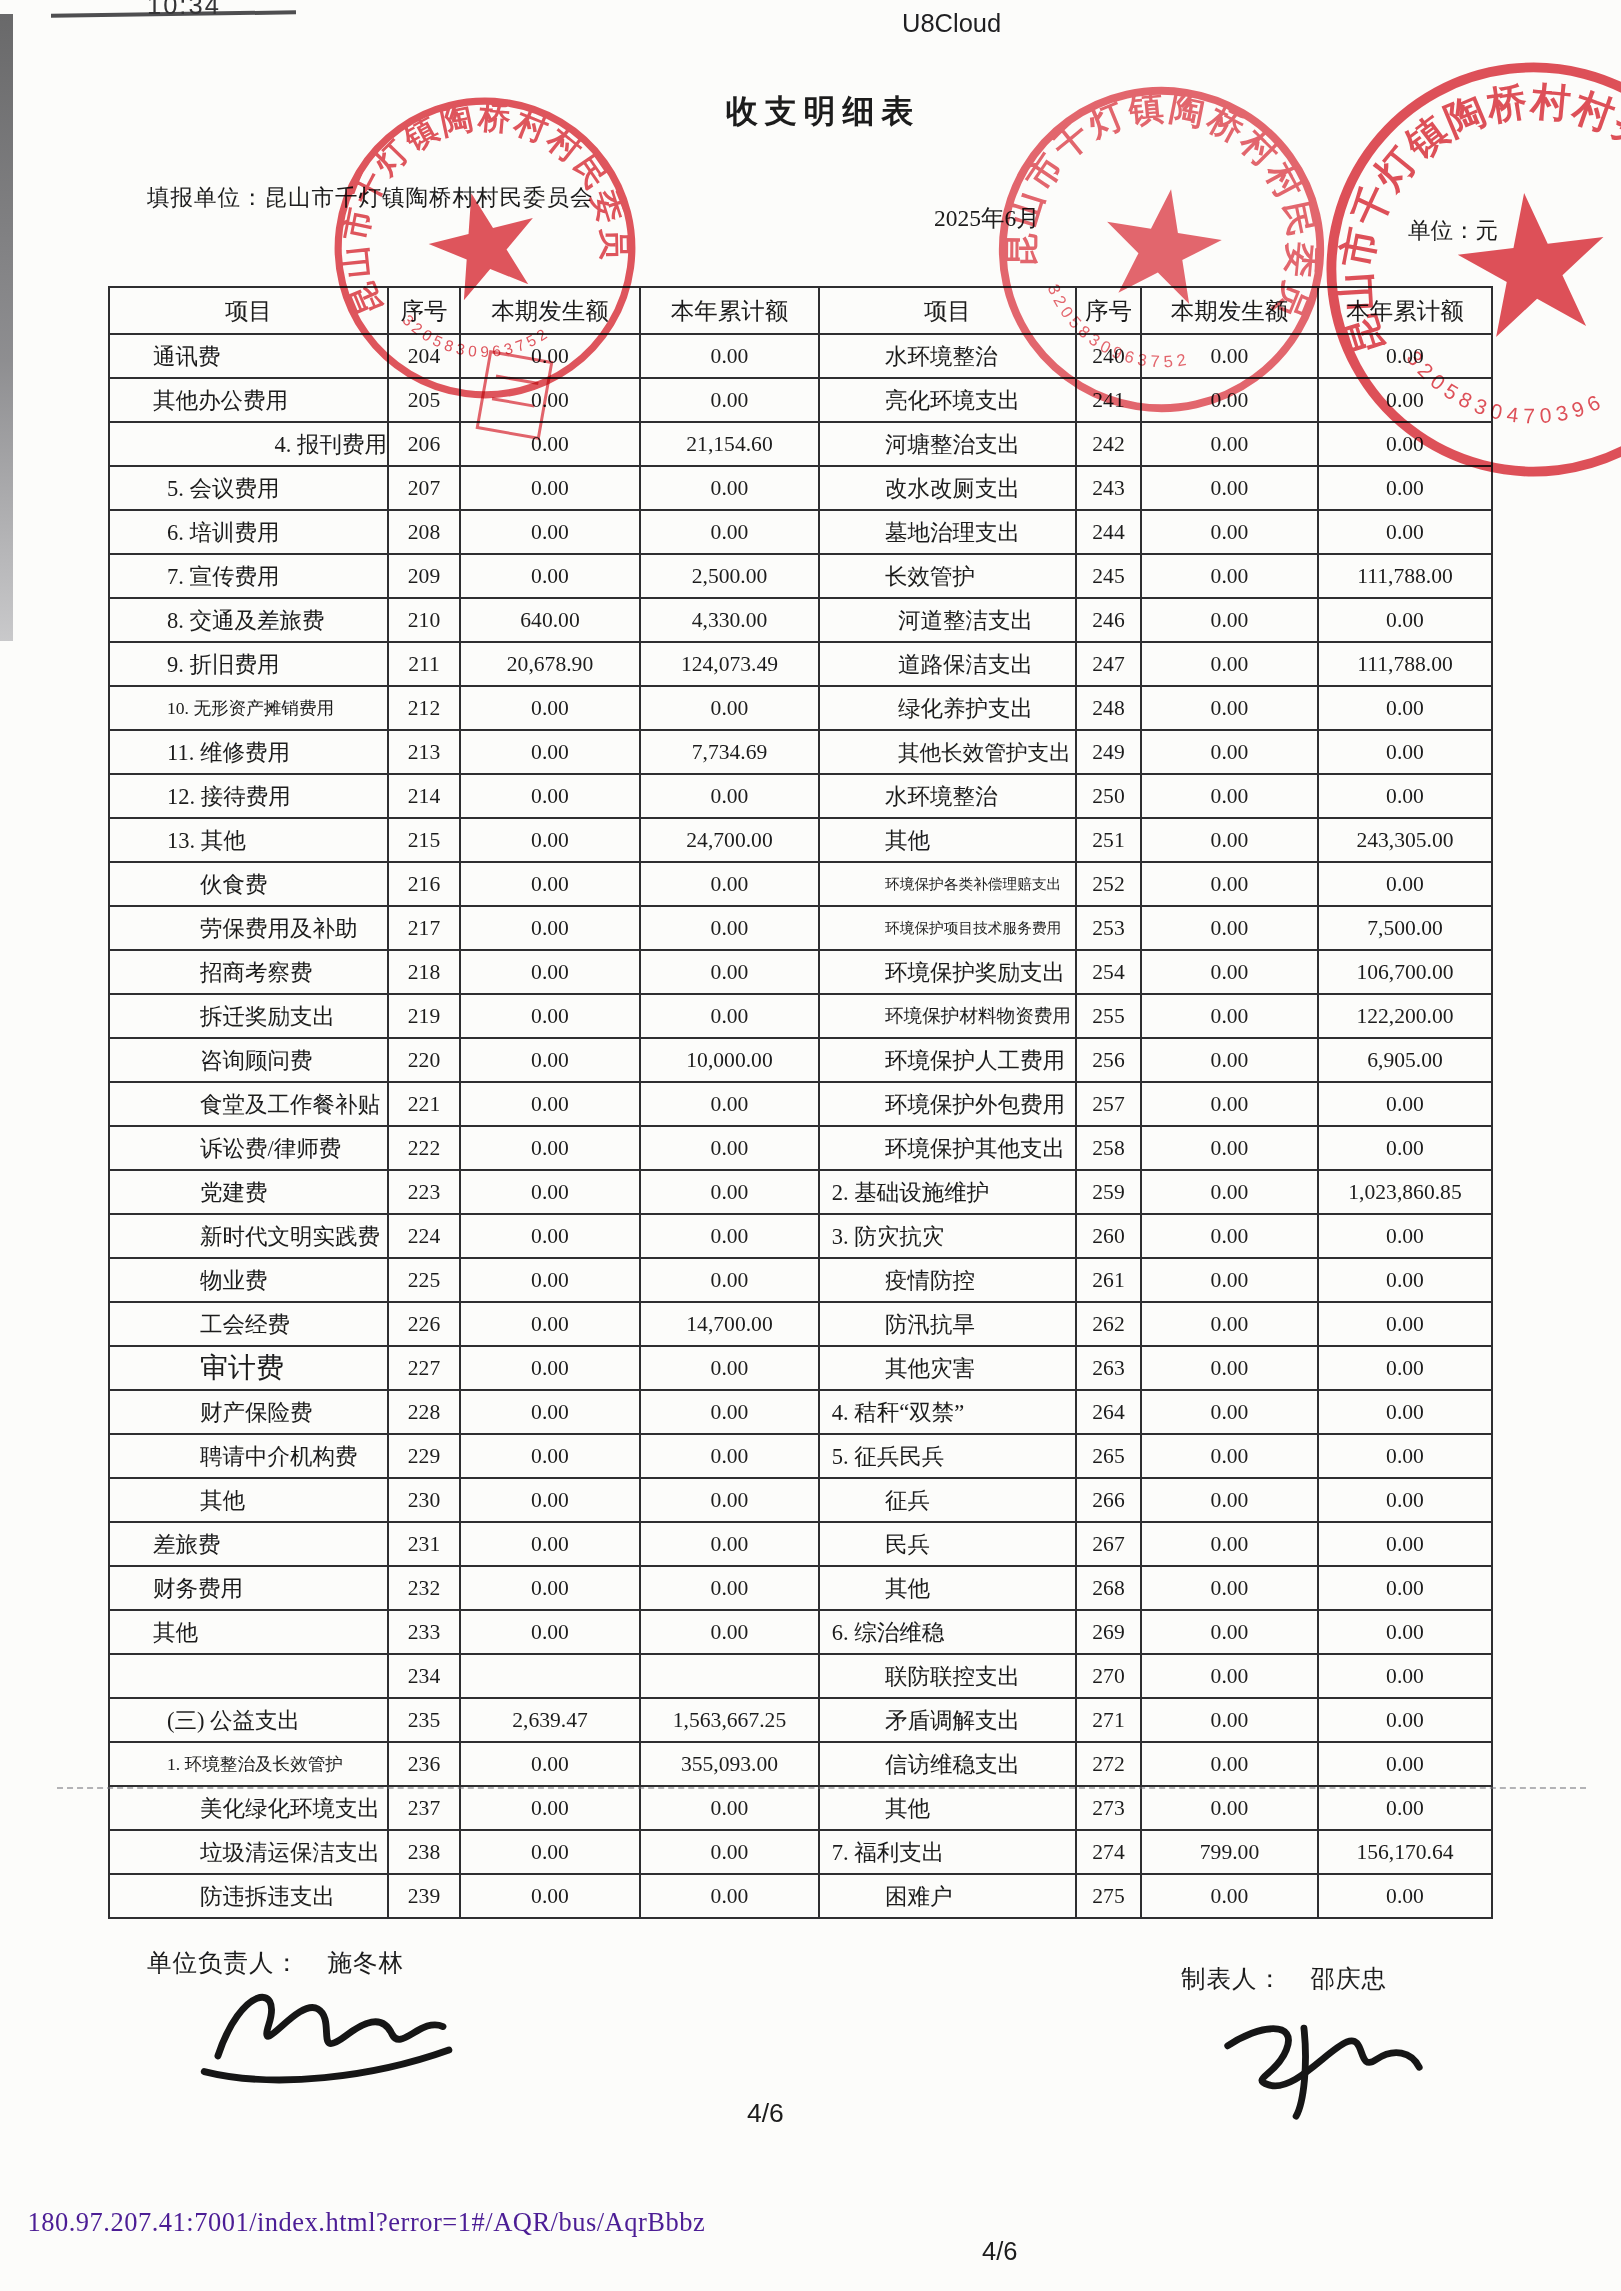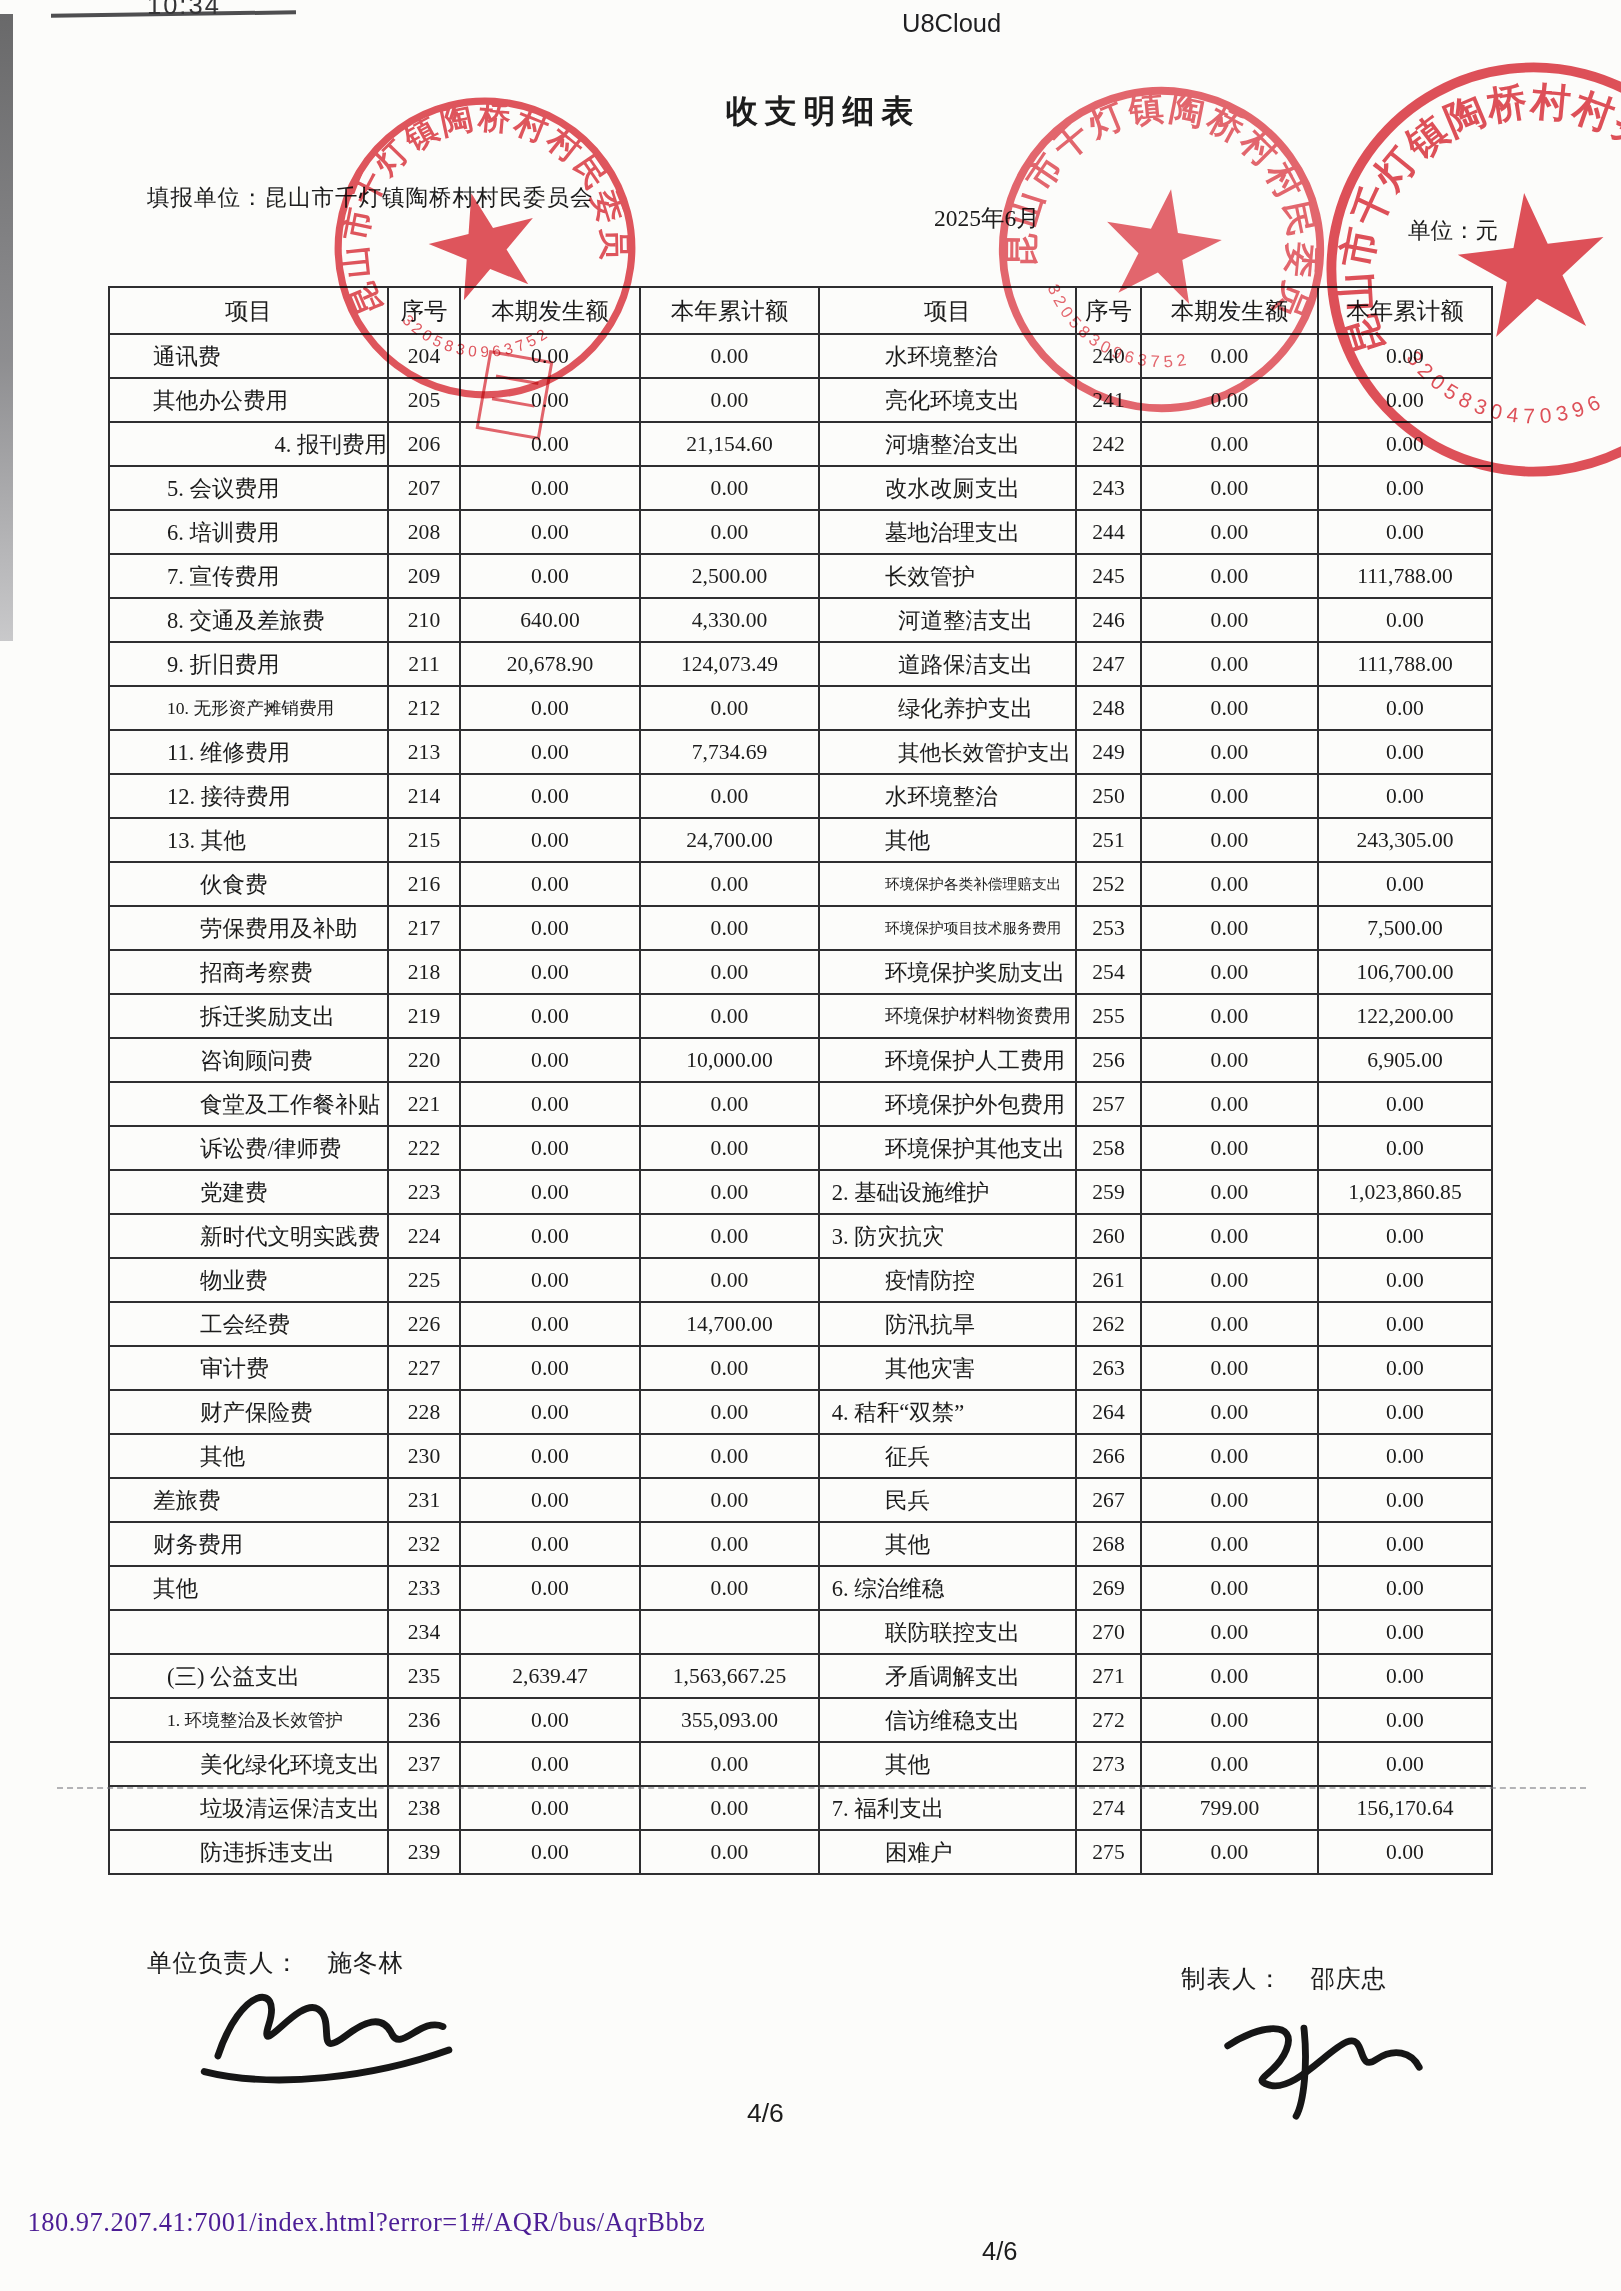--- a/index.html
+++ b/index.html
@@ -335,36 +335,46 @@
           <td class="item l i1" style="font-size: 22.5px;">工会经费</td>
           <td class="num">226</td>
           <td class="val">0.00</td>
           <td class="val">14,700.00</td>
           <td class="item r i1" style="font-size: 22.5px;">防汛抗旱</td>
           <td class="num">262</td>
           <td class="val">0.00</td>
           <td class="val">0.00</td>
         </tr>
         <tr>
-          <td class="item l i1" style="font-size: 23px; border-radius: 19px;">审计费</td>
+          <td class="item l i1" style="font-size: 28px; border-radius: 19px;">审计费</td>
           <td class="num">227</td>
           <td class="val">0.00</td>
           <td class="val">0.00</td>
           <td class="item r i1" style="font-size: 22.5px;">其他灾害</td>
           <td class="num">263</td>
           <td class="val">0.00</td>
           <td class="val">0.00</td>
         </tr>
         <tr>
           <td class="item l i1" style="font-size: 22.5px;">财产保险费</td>
           <td class="num">228</td>
           <td class="val">0.00</td>
           <td class="val">0.00</td>
           <td class="item r i0" style="font-size: 22.5px;">4. 秸秆“双禁”</td>
           <td class="num">264</td>
+          <td class="val">0.00</td>
+          <td class="val">0.00</td>
+        </tr>
+        <tr>
+          <td class="item l i1" style="font-size: 22.5px;">聘请中介机构费</td>
+          <td class="num">229</td>
+          <td class="val">0.00</td>
+          <td class="val">0.00</td>
+          <td class="item r i0" style="font-size: 22.5px;">5. 征兵民兵</td>
+          <td class="num">265</td>
           <td class="val">0.00</td>
           <td class="val">0.00</td>
         </tr>
         <tr>
           <td class="item l i1" style="font-size: 22.5px;">其他</td>
           <td class="num">230</td>
           <td class="val">0.00</td>
           <td class="val">0.00</td>
           <td class="item r i1" style="font-size: 22.5px;">征兵</td>
           <td class="num">266</td>

